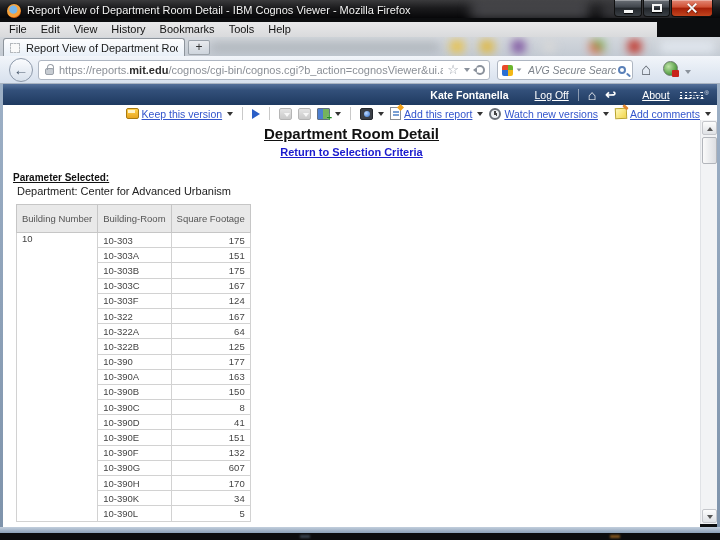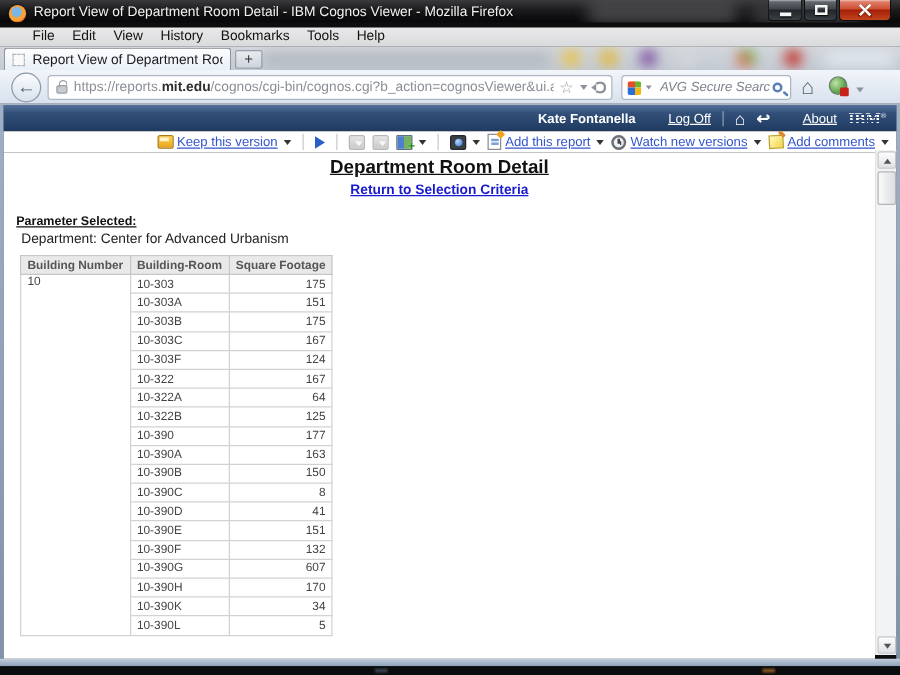--- a/index.html
+++ b/index.html
@@ -20,22 +20,22 @@
     box-shadow:inset 0 1px 0 rgba(255,255,255,.35);position:relative;margin-left:1px;}
   .winbtn.min{width:28px;} .winbtn.max{width:27px;} 
   .winbtn.close{width:42px;background:linear-gradient(180deg,#e28876 0%,#cf4f33 45%,#a41e07 50%,#c2451f 100%);}
   .glyph-min{position:absolute;left:9px;top:10px;width:9px;height:3px;background:#f5f5f5;box-shadow:0 1px 1px #000;}
   .glyph-max{position:absolute;left:8px;top:4px;width:10px;height:8px;border:2px solid #f5f5f5;box-shadow:0 1px 1px #000;}
   .glyph-x{position:absolute;left:50%;top:50%;width:12px;height:12px;transform:translate(-50%,-50%);}
   .glyph-x::before,.glyph-x::after{content:"";position:absolute;left:5px;top:0;width:2.4px;height:12px;background:#fff;box-shadow:0 1px 1px rgba(0,0,0,.6);}
   .glyph-x::before{transform:rotate(45deg);} .glyph-x::after{transform:rotate(-45deg);}
 
   
-  .menubar{position:absolute;left:0;top:22px;width:720px;height:15px;
-    background:linear-gradient(180deg,#e9e9ea,#d9dadc);display:flex;align-items:center;padding-left:19px;overflow:hidden;}
+  .menubar{position:absolute;left:0;top:22px;width:657px;height:15px;
+    background:linear-gradient(180deg,#e9e9ea,#d9dadc);display:flex;align-items:center;padding-left:2px;overflow:hidden;}
   .menu-item{position:relative;font-size:11px;color:#111;padding:0 7px;line-height:15px;}
 
   
   .tabbar{position:absolute;left:0;top:37px;width:720px;height:19px;
     background:linear-gradient(180deg,#d3d7dc,#c3cad3);overflow:hidden;}
   .blob{position:absolute;filter:blur(5px);border-radius:4px;}
   .tab{position:absolute;left:3px;top:1px;width:182px;height:18px;border:1px solid #8d949c;border-bottom:none;
     border-radius:3px 3px 0 0;background:linear-gradient(180deg,#fdfdfe,#e9f0f8);display:flex;align-items:center;padding:0 6px;}
   .favicon{width:10px;height:10px;border:1px dashed #b4b8bd;background:#fafafa;flex:0 0 auto;}
   .tab-title{font-size:11px;color:#1a1a1a;margin-left:6px;white-space:nowrap;overflow:hidden;}
@@ -122,21 +122,21 @@
   .ico-comment::after{content:"";position:absolute;right:-3px;top:-3px;width:6px;height:2.5px;background:#e2862d;transform:rotate(45deg);border-radius:1px;}
 
   
   .report{position:absolute;left:3px;top:122px;width:697px;height:405px;background:#fff;overflow:hidden;}
   .rep-title{margin-top:3px;text-align:center;font-size:15px;font-weight:bold;text-decoration:underline;color:#111;}
   .rep-link{text-align:center;font-size:11px;font-weight:bold;margin-top:4px;}
   .rep-link span{color:#1a1acd;text-decoration:underline;}
   .param-label{position:absolute;left:10px;top:50px;font-size:10px;font-weight:bold;text-decoration:underline;color:#111;}
   .param-value{position:absolute;left:14px;top:63px;font-size:11px;color:#222;}
   table.room{position:absolute;left:13px;top:82px;border-collapse:collapse;font-size:9.5px;color:#444;}
-  table.room th{background:#e9e9e9;color:#555;font-weight:bold;border:1px solid #c6c6c6;height:15px;padding:0 5px;white-space:nowrap;}
+  table.room th{background:#e9e9e9;color:#555;font-weight:normal;border:1px solid #c6c6c6;height:28px;padding:0 5px;white-space:nowrap;}
   table.room td{border:1px solid #d2d2d2;height:15.2px;padding:0 5px;white-space:nowrap;background:#fff;}
   td.cell-bn{vertical-align:top;padding-top:3px;width:58px;}
   td.cell-room{width:50px;} td.cell-sqft{width:52px;text-align:right;}
 
   
   .scrollbar{position:absolute;left:700px;top:120px;width:17px;height:404px;background:#f2f3f5;border-left:1px solid #e0e2e6;}
   .sb-btn{position:absolute;left:1px;width:15px;height:14px;border:1px solid #c4c6cb;border-radius:2px;
     background:linear-gradient(180deg,#fdfdfd,#dfe1e5);}
   .sb-btn.up{top:1px;} .sb-btn.down{bottom:1px;}
   .sb-arrow{position:absolute;left:4px;width:0;height:0;border-left:3.5px solid transparent;border-right:3.5px solid transparent;}

